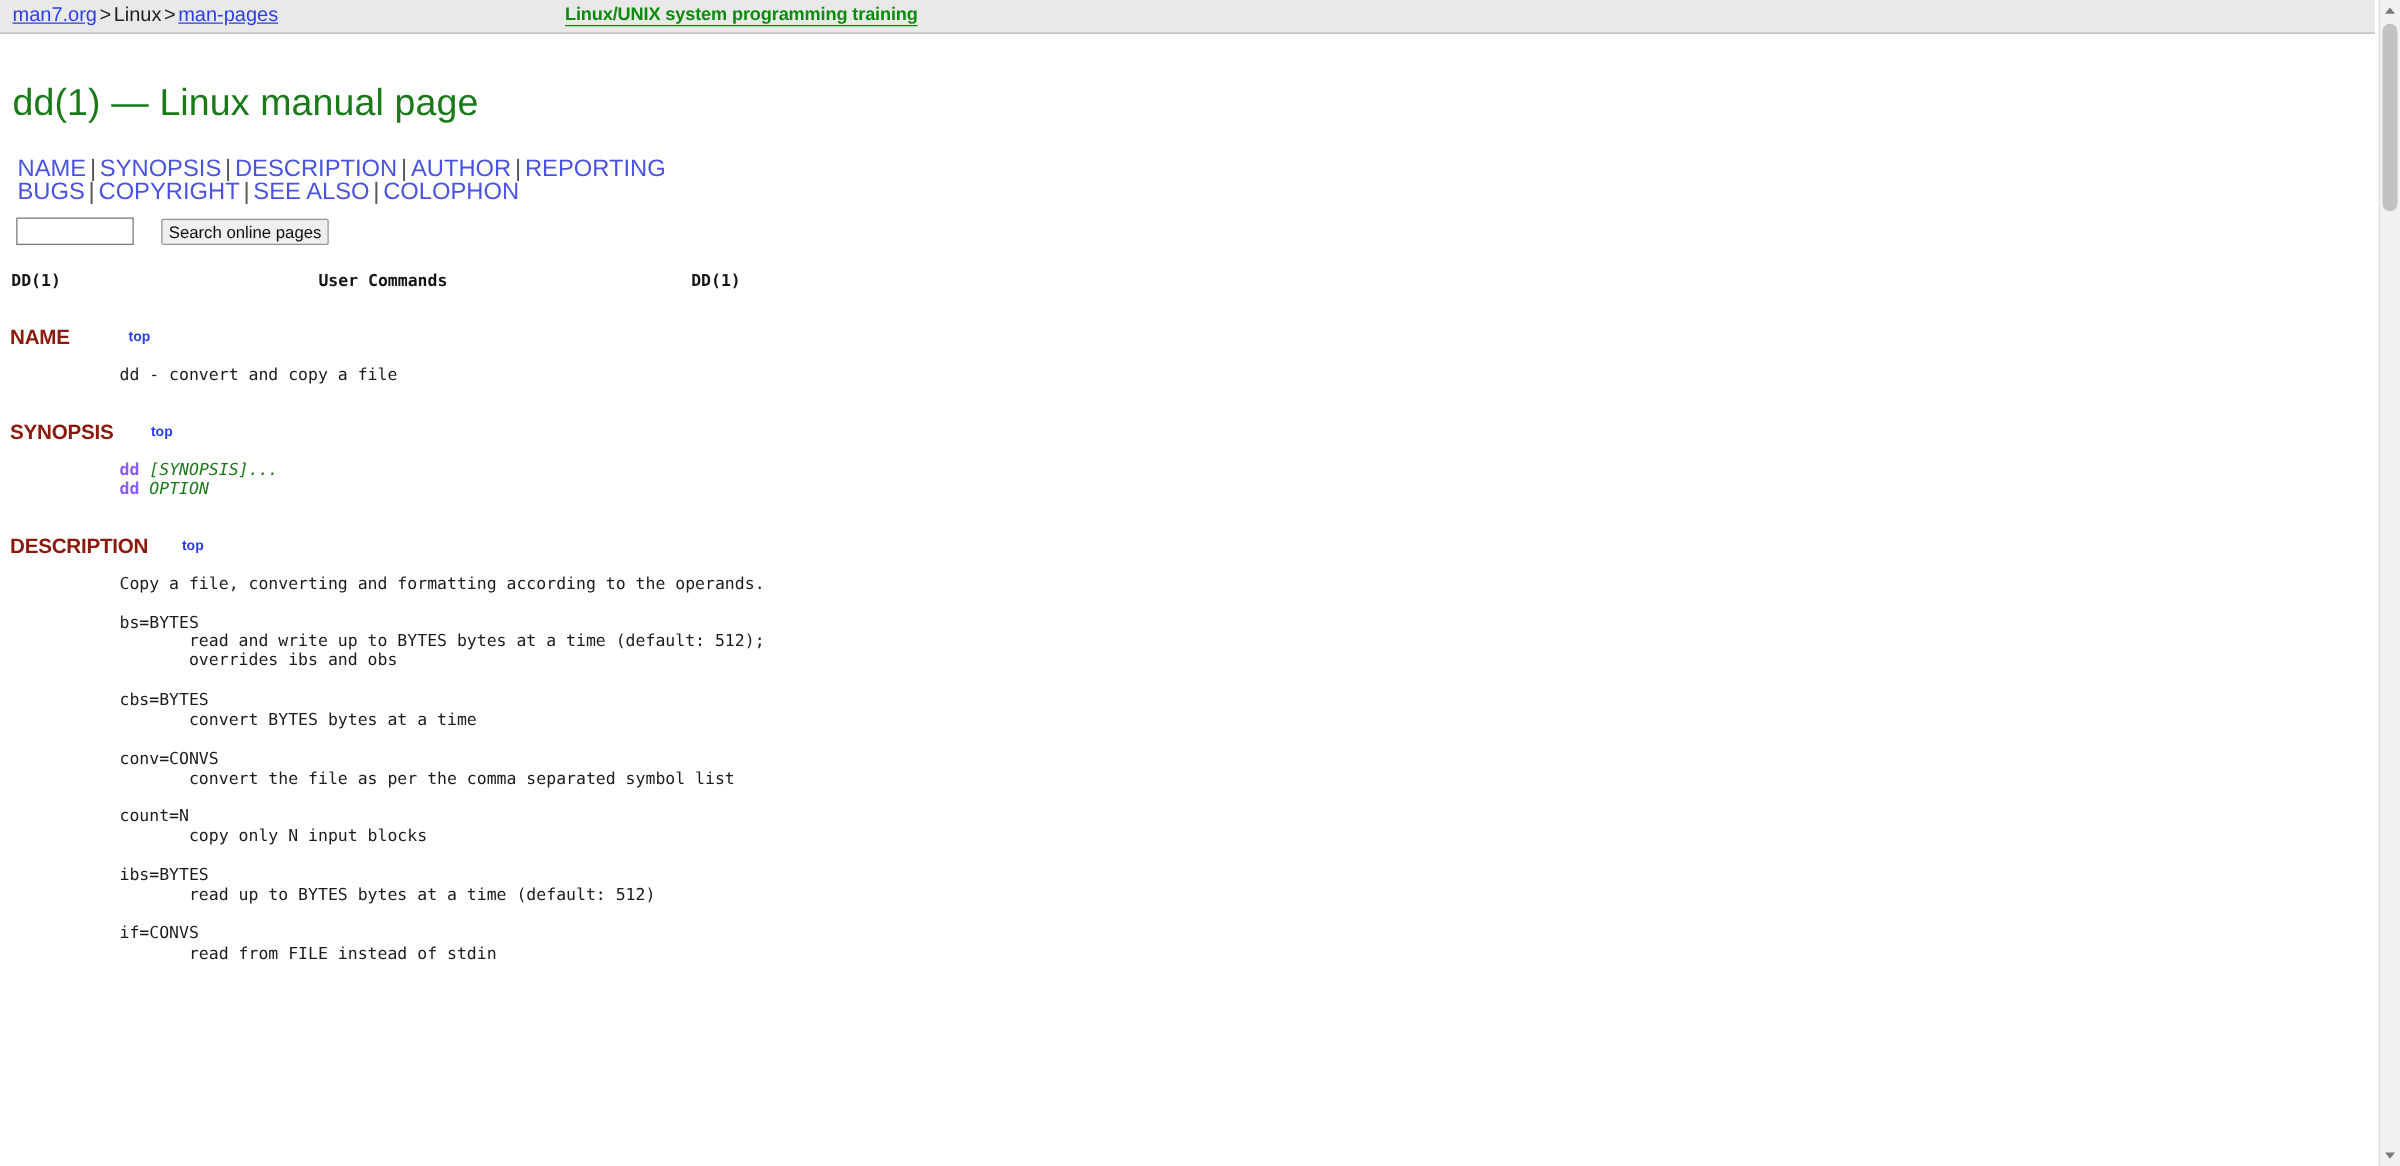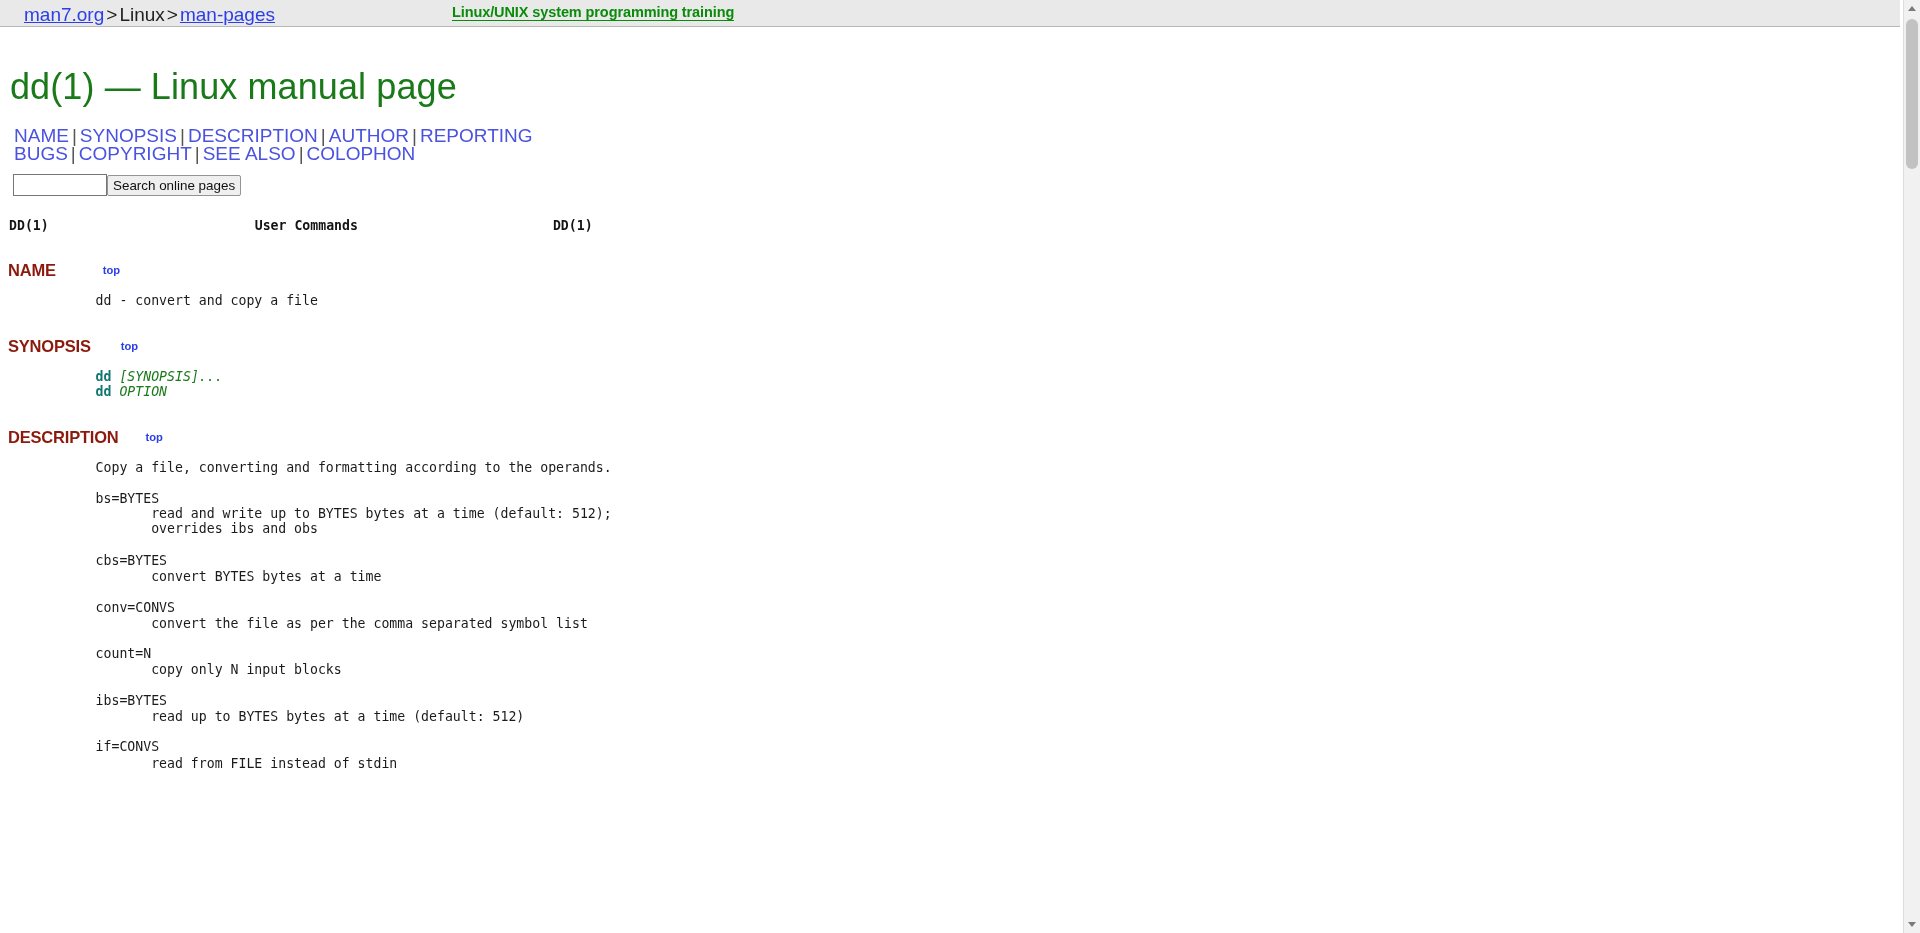--- a/index.html
+++ b/index.html
@@ -36,23 +36,23 @@
   
   .breadcrumb-bar {
     position: relative;
     height: 27px;
     background: #e9e9e9;
     border-bottom: 1px solid #b8b8b8;
     box-sizing: border-box;
   }
   .breadcrumb {
     position: absolute;
-    left: 24px;
+    left: 10px;
     top: 4px;
-    font-size: 19px;
+    font-size: 16px;
     color: #222222;
     white-space: nowrap;
   }
   .breadcrumb a {
     color: #2b3ee8;
     text-decoration: underline;
     text-decoration-color: #2b3ee8;
   }
   .breadcrumb .sep {
     color: #222;
@@ -76,21 +76,21 @@
     padding: 0 0 0 10px;
     background: #ffffff;
   }
 
   h1.page-title {
     margin: 0;
     padding: 0;
     position: absolute;
     left: 10px;
     top: 39px;
-    font-size: 36px;
+    font-size: 30px;
     font-weight: normal;
     color: #1a7a1a;
     letter-spacing: 0.1px;
     white-space: nowrap;
   }
 
   
   .section-nav {
     position: absolute;
     left: 14px;
@@ -109,21 +109,21 @@
     padding: 0 3px;
   }
 
   
   .search-row {
     position: absolute;
     left: 13px;
     top: 147px;
     display: flex;
     align-items: center;
-    gap: 0;
+    gap: 22px;
   }
   .search-input {
     width: 88px;
     height: 18px;
     border: 1px solid #767676;
     background: #ffffff;
     font-family: "Liberation Sans", sans-serif;
     font-size: 12px;
     padding: 1px 2px;
     box-sizing: content-box;
@@ -208,21 +208,21 @@
     position: absolute;
     left: 0px;
     font-family: "DejaVu Sans Mono", monospace;
     font-size: 13.2px;
     line-height: 15.4px;
     white-space: pre;
     color: #1b1b1b;
     padding-left: 40px;
   }
 
-  b.cmd { font-weight: bold; color: #0f766e; }
+  b.cmd { font-weight: bold; color: #8b5cf6; }
   i.opnd { font-style: italic; color: #1a7a1a; }
 
   
   .scrollbar-track {
     position: absolute;
     right: 0;
     top: 0;
     width: 17px;
     height: 933px;
     background: #f1f1f1;

